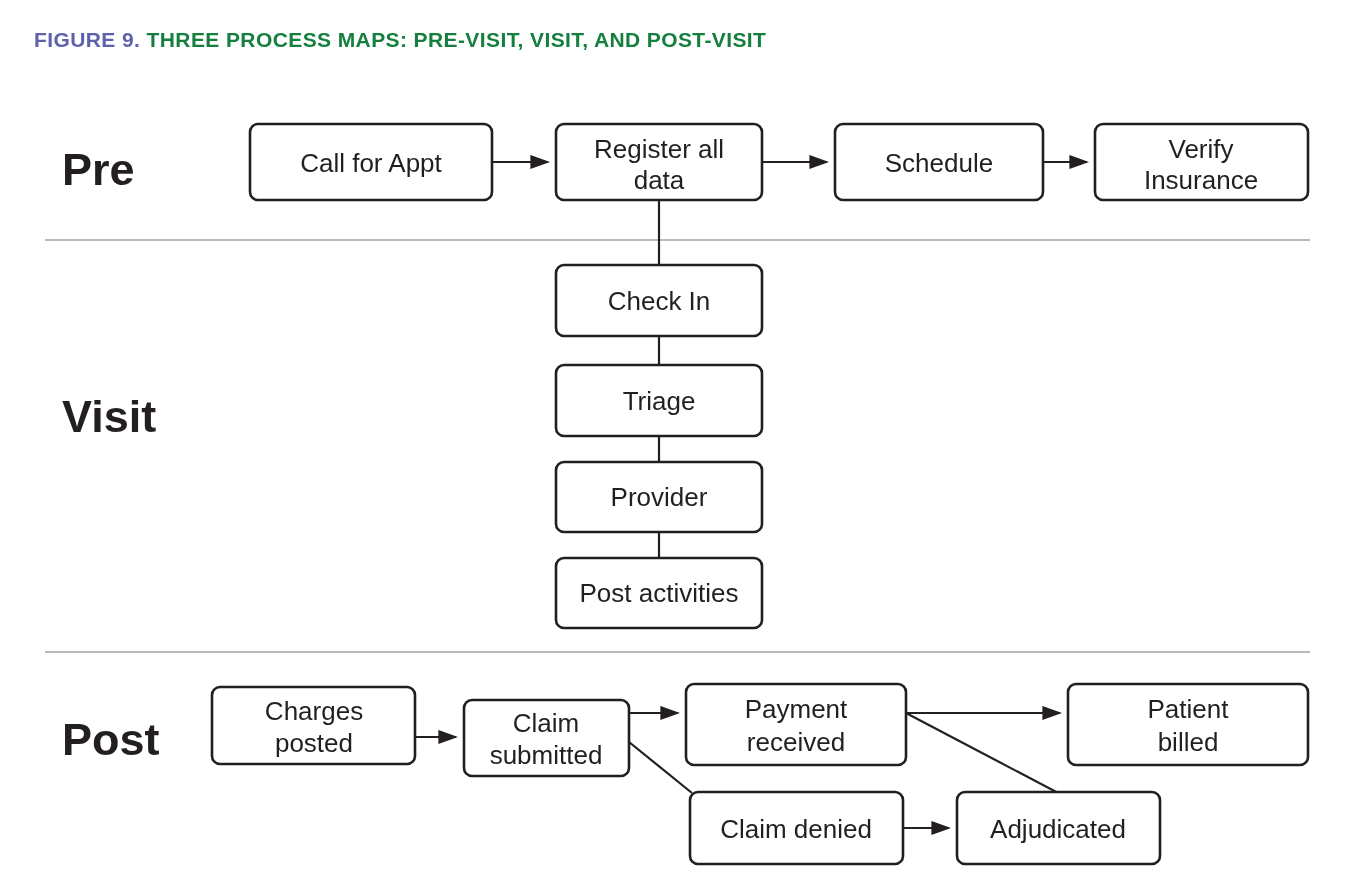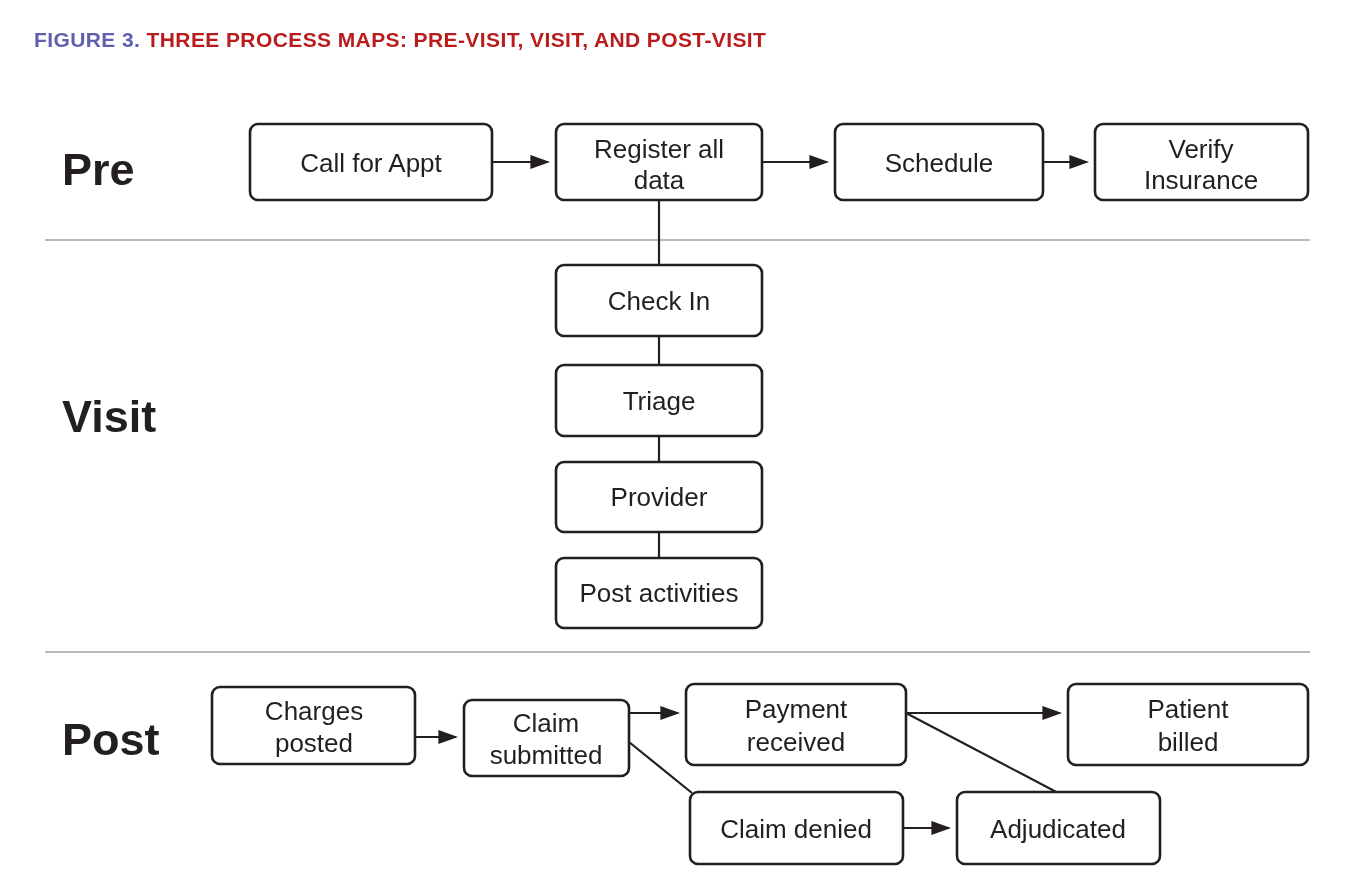--- a/index.html
+++ b/index.html
@@ -21,21 +21,21 @@
     top: 28px;
     font-size: 21px;
     font-weight: bold;
     letter-spacing: 0.4px;
     white-space: nowrap;
   }
   #figure-title .fig-num {
     color: #5f61ad;
   }
   #figure-title .fig-text {
-    color: #b91c1c;
+    color: #15803d;
   }
   #diagram-canvas {
     position: absolute;
     left: 0;
     top: 0;
     width: 1350px;
     height: 887px;
   }
   .row-label {
     font-size: 45px;
@@ -66,21 +66,21 @@
   .edge-plain {
     stroke: #231f20;
     stroke-width: 2.2;
     fill: none;
   }
 </style>
 </head>
 <body>
 
 <div id="figure-title">
-  <span class="fig-num">FIGURE 3.</span>
+  <span class="fig-num">FIGURE 9.</span>
   <span class="fig-text">THREE PROCESS MAPS: PRE-VISIT, VISIT, AND POST-VISIT</span>
 </div>
 
 <svg id="diagram-canvas" viewBox="0 0 1350 887" xmlns="http://www.w3.org/2000/svg">
   <defs>
     <marker id="arrowhead" markerWidth="9" markerHeight="9" refX="8" refY="3.2" orient="auto" markerUnits="strokeWidth">
       <path d="M0,0 L9,3.2 L0,6.4 z" fill="#231f20"></path>
     </marker>
   </defs>
 

